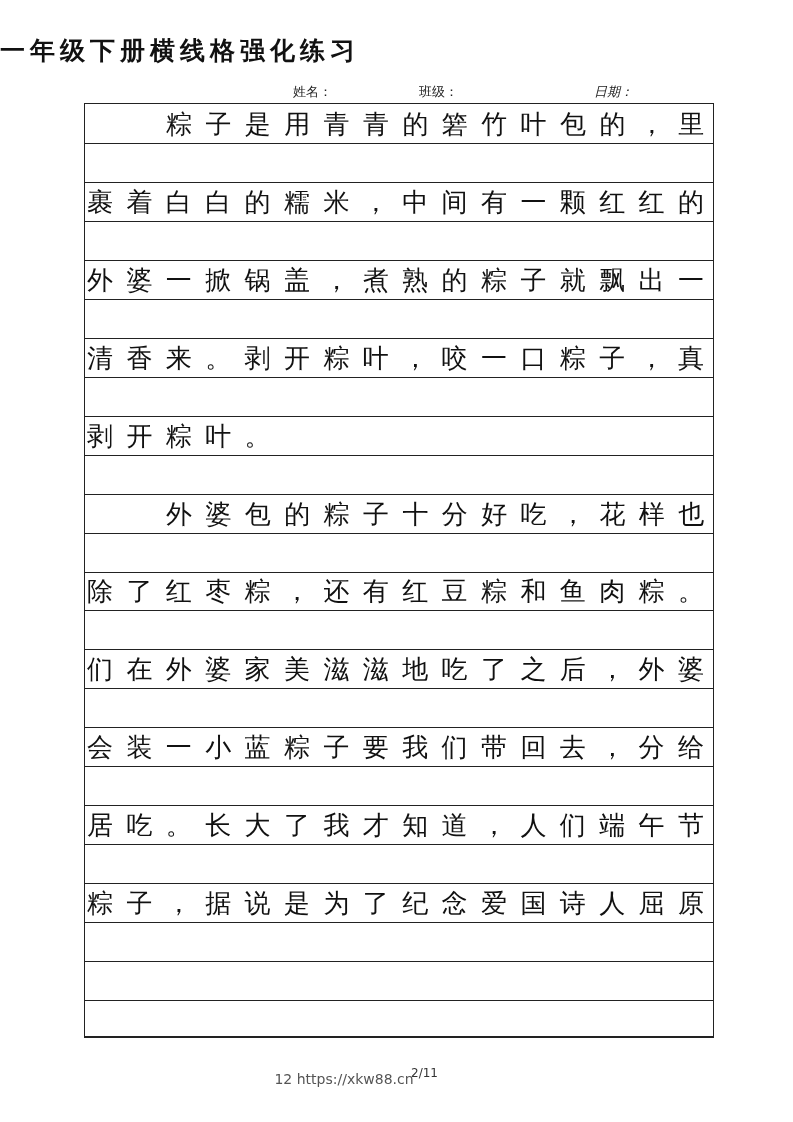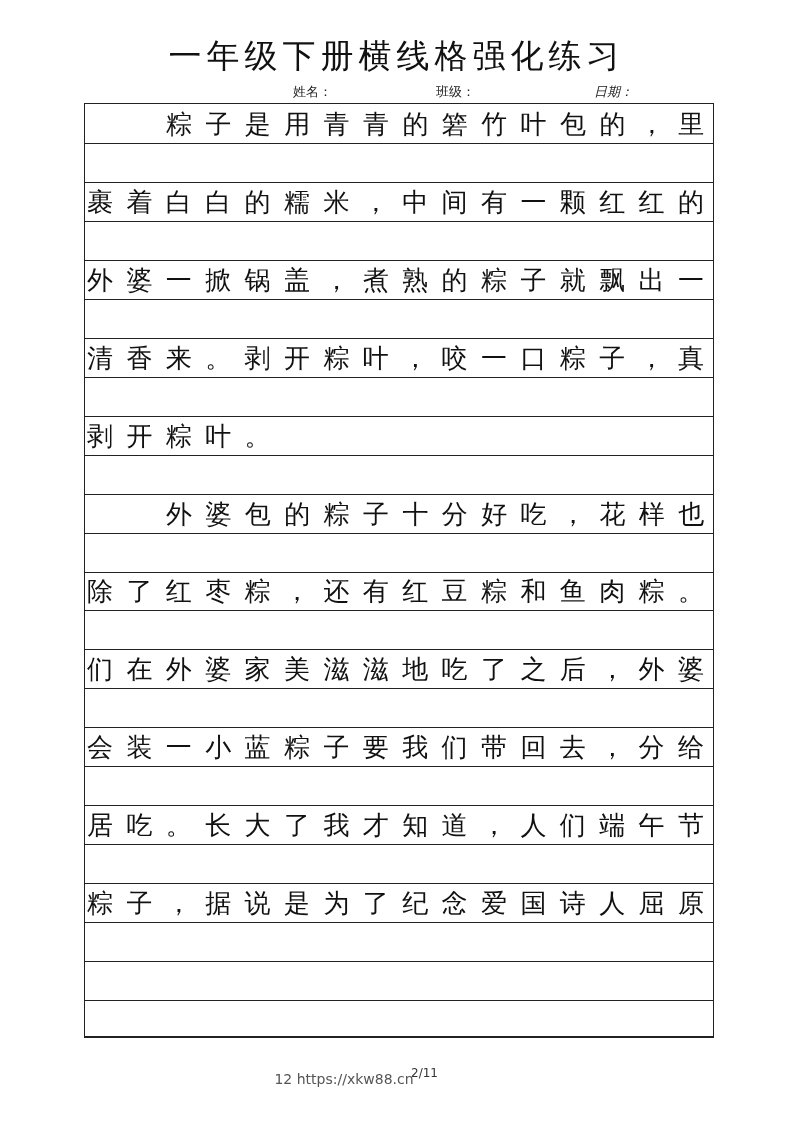--- a/index.html
+++ b/index.html
@@ -1,23 +1,23 @@
 <!DOCTYPE html>
 <html><head>
 <meta charset="utf-8">
 <style>
   html, body { margin: 0; padding: 0; background: #ffffff; }
   body { width: 793px; height: 1122px; position: relative; overflow: hidden;
          font-family: "DejaVu Serif", "Liberation Serif", serif; color: #111; }
-  .title { position: absolute; top: 34px; left: 0; width: 793px; text-align: center;
-           font-size: 33px; letter-spacing: 5px; color: #111; font-weight: normal; }
+  .title { position: absolute; top: 34px; left: 0; width: 793px; text-align: left;
+           font-size: 25px; letter-spacing: 5px; color: #111; font-weight: bold; }
   .meta { position: absolute; top: 83px; font-family: "DejaVu Sans", "Liberation Sans", sans-serif;
           font-size: 13px; color: #222; }
   .meta.name { left: 293px; text-align: center; }
-  .meta.class { left: 436px; text-align: right; }
+  .meta.class { left: 419px; text-align: right; }
   .meta.date { left: 594px; font-style: italic; }
   .sheet { position: absolute; left: 84px; top: 103px; width: 630px; height: 935px;
            border: 1.5px solid #222; border-bottom-width: 2.5px; box-sizing: border-box; }
   .row { position: absolute; left: 0; width: 100%; height: 39px; box-sizing: border-box;
          border-top: 1.2px solid #222; }
   .row:first-child { border-top: none; }
   .row-text { position: absolute; left: 2px; right: 0; bottom: 2px; height: 34px; line-height: 34px;
               font-size: 26px; letter-spacing: 13.4px; white-space: nowrap; overflow: hidden;
               font-family: "DejaVu Serif", "Liberation Serif", serif; color: #111; }
   .row-text.indent { padding-left: 79px; }

